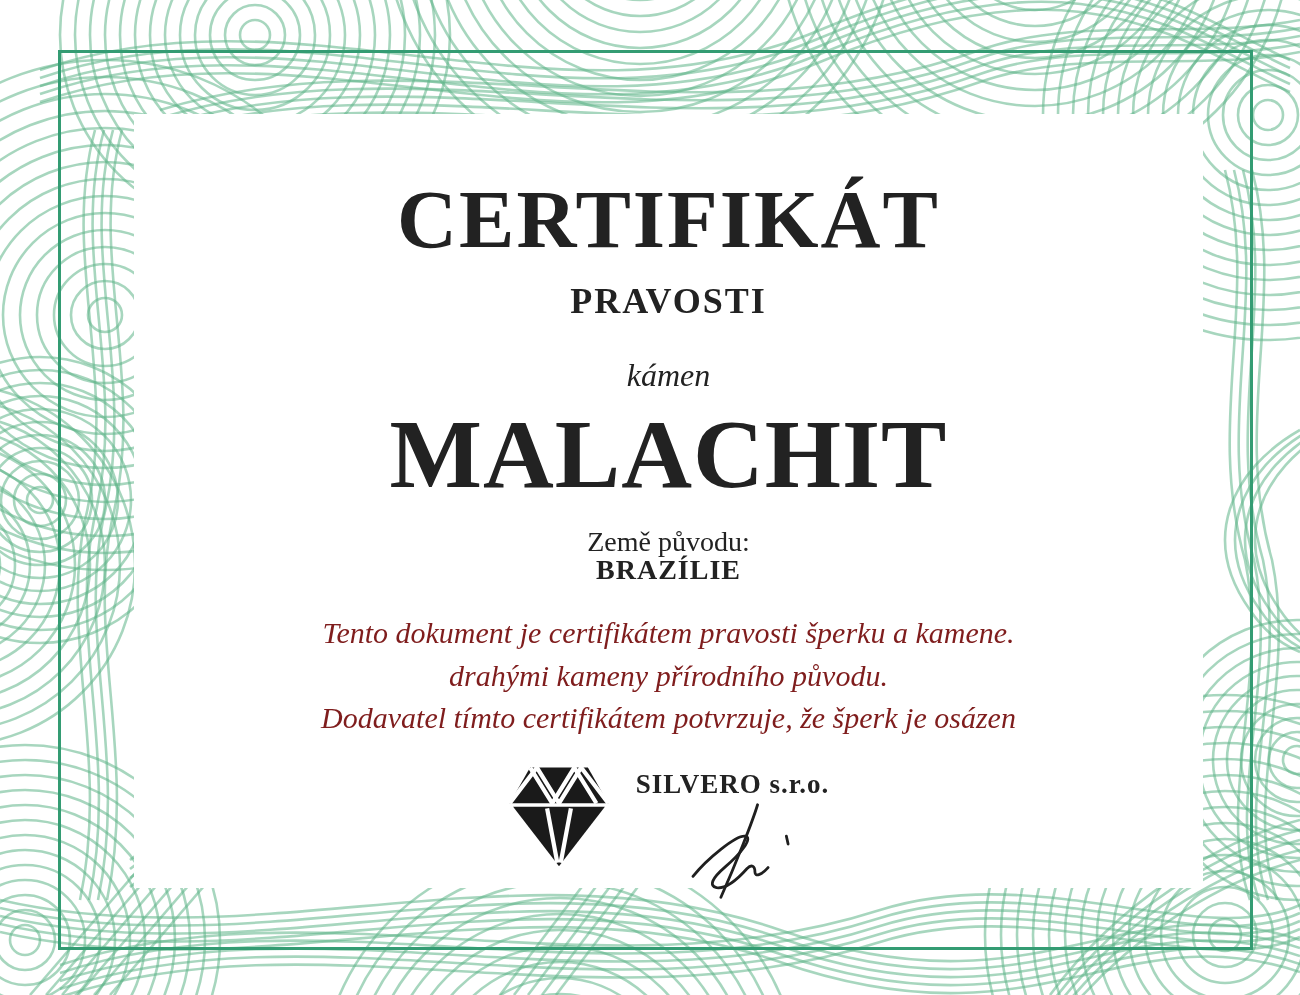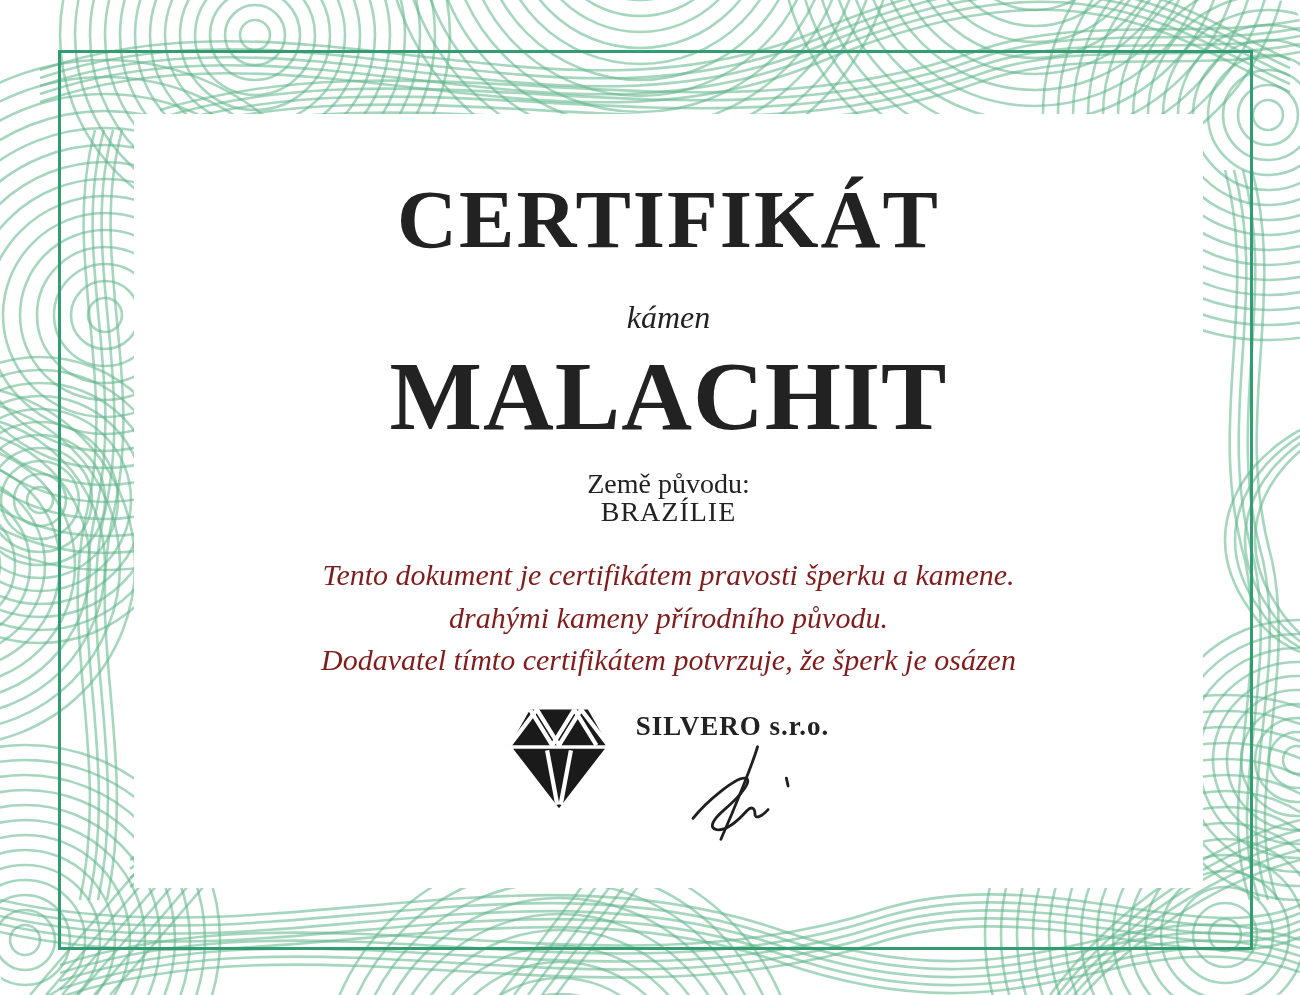--- a/index.html
+++ b/index.html
@@ -2,21 +2,20 @@
 <html><head>
 <meta charset="utf-8">
 <style>
   html,body{margin:0;padding:0;background:#ffffff;}
   #canvas{
     position:relative;
     width:1300px;height:995px;
     overflow:hidden;
     background:#ffffff;
     font-family:"Liberation Serif", serif;
-    border-radius:24px;
   }
   
   #pattern-layer{position:absolute;left:0;top:0;width:1300px;height:995px;}
   #pattern-layer circle, #pattern-layer path{
     fill:none;stroke:#5fb489;stroke-opacity:.55;stroke-width:2.6;
   }
   
   .white-field{
     position:absolute;left:134px;top:114px;width:1069px;height:774px;
     background:#ffffff;
@@ -44,21 +43,21 @@
   .item-label{
     margin-top:40px;
     font-size:32px;font-style:italic;line-height:1;
   }
   .stone{
     margin-top:14px;
     font-size:98px;font-weight:bold;line-height:1;letter-spacing:1px;
   }
   .origin{margin-top:18px;line-height:1.0;}
   .origin-label{font-size:28px;font-weight:normal;display:block;margin-top:7px;}
-  .origin-value{font-size:28px;font-weight:normal;display:block;letter-spacing:1px;}
+  .origin-value{font-size:28px;font-weight:bold;display:block;letter-spacing:1px;}
   .statement{
     margin-top:28px;
     font-size:30px;font-style:italic;line-height:1.42;color:#7f1d1d;
   }
   .statement div{white-space:nowrap;}
   .brand-row{
     margin-top:22px;
     display:flex;flex-direction:row;align-items:flex-start;
     gap:26px;
   }
@@ -341,20 +340,21 @@
         <path d="M1050,995 C1120,900 1220,840 1300,820" transform="translate(0,40)"></path>
       </g>
   </svg>
 
   <div class="white-field"></div>
 
   <div class="frame"></div>
 
   <div class="content">
     <div class="title">CERTIFIKÁT</div>
+    <div class="subtitle">PRAVOSTI</div>
     <div class="item-label">kámen</div>
     <div class="stone">MALACHIT</div>
 
     <div class="origin">
       <span class="origin-label">Země původu:</span>
       <span class="origin-value">BRAZÍLIE</span>
     </div>
 
     <div class="statement">
       <div>Tento dokument je certifikátem pravosti šperku a kamene.</div>

